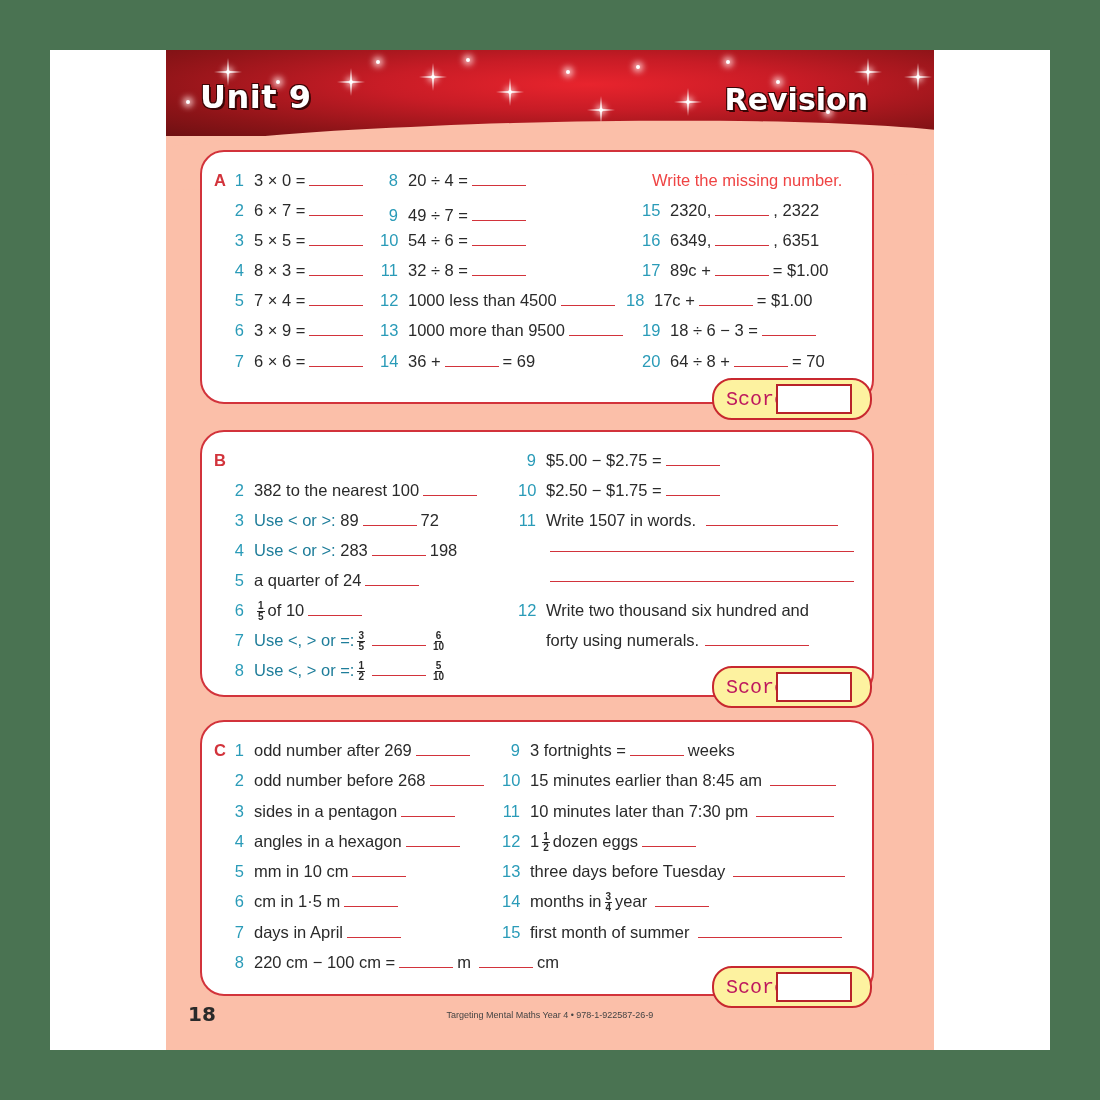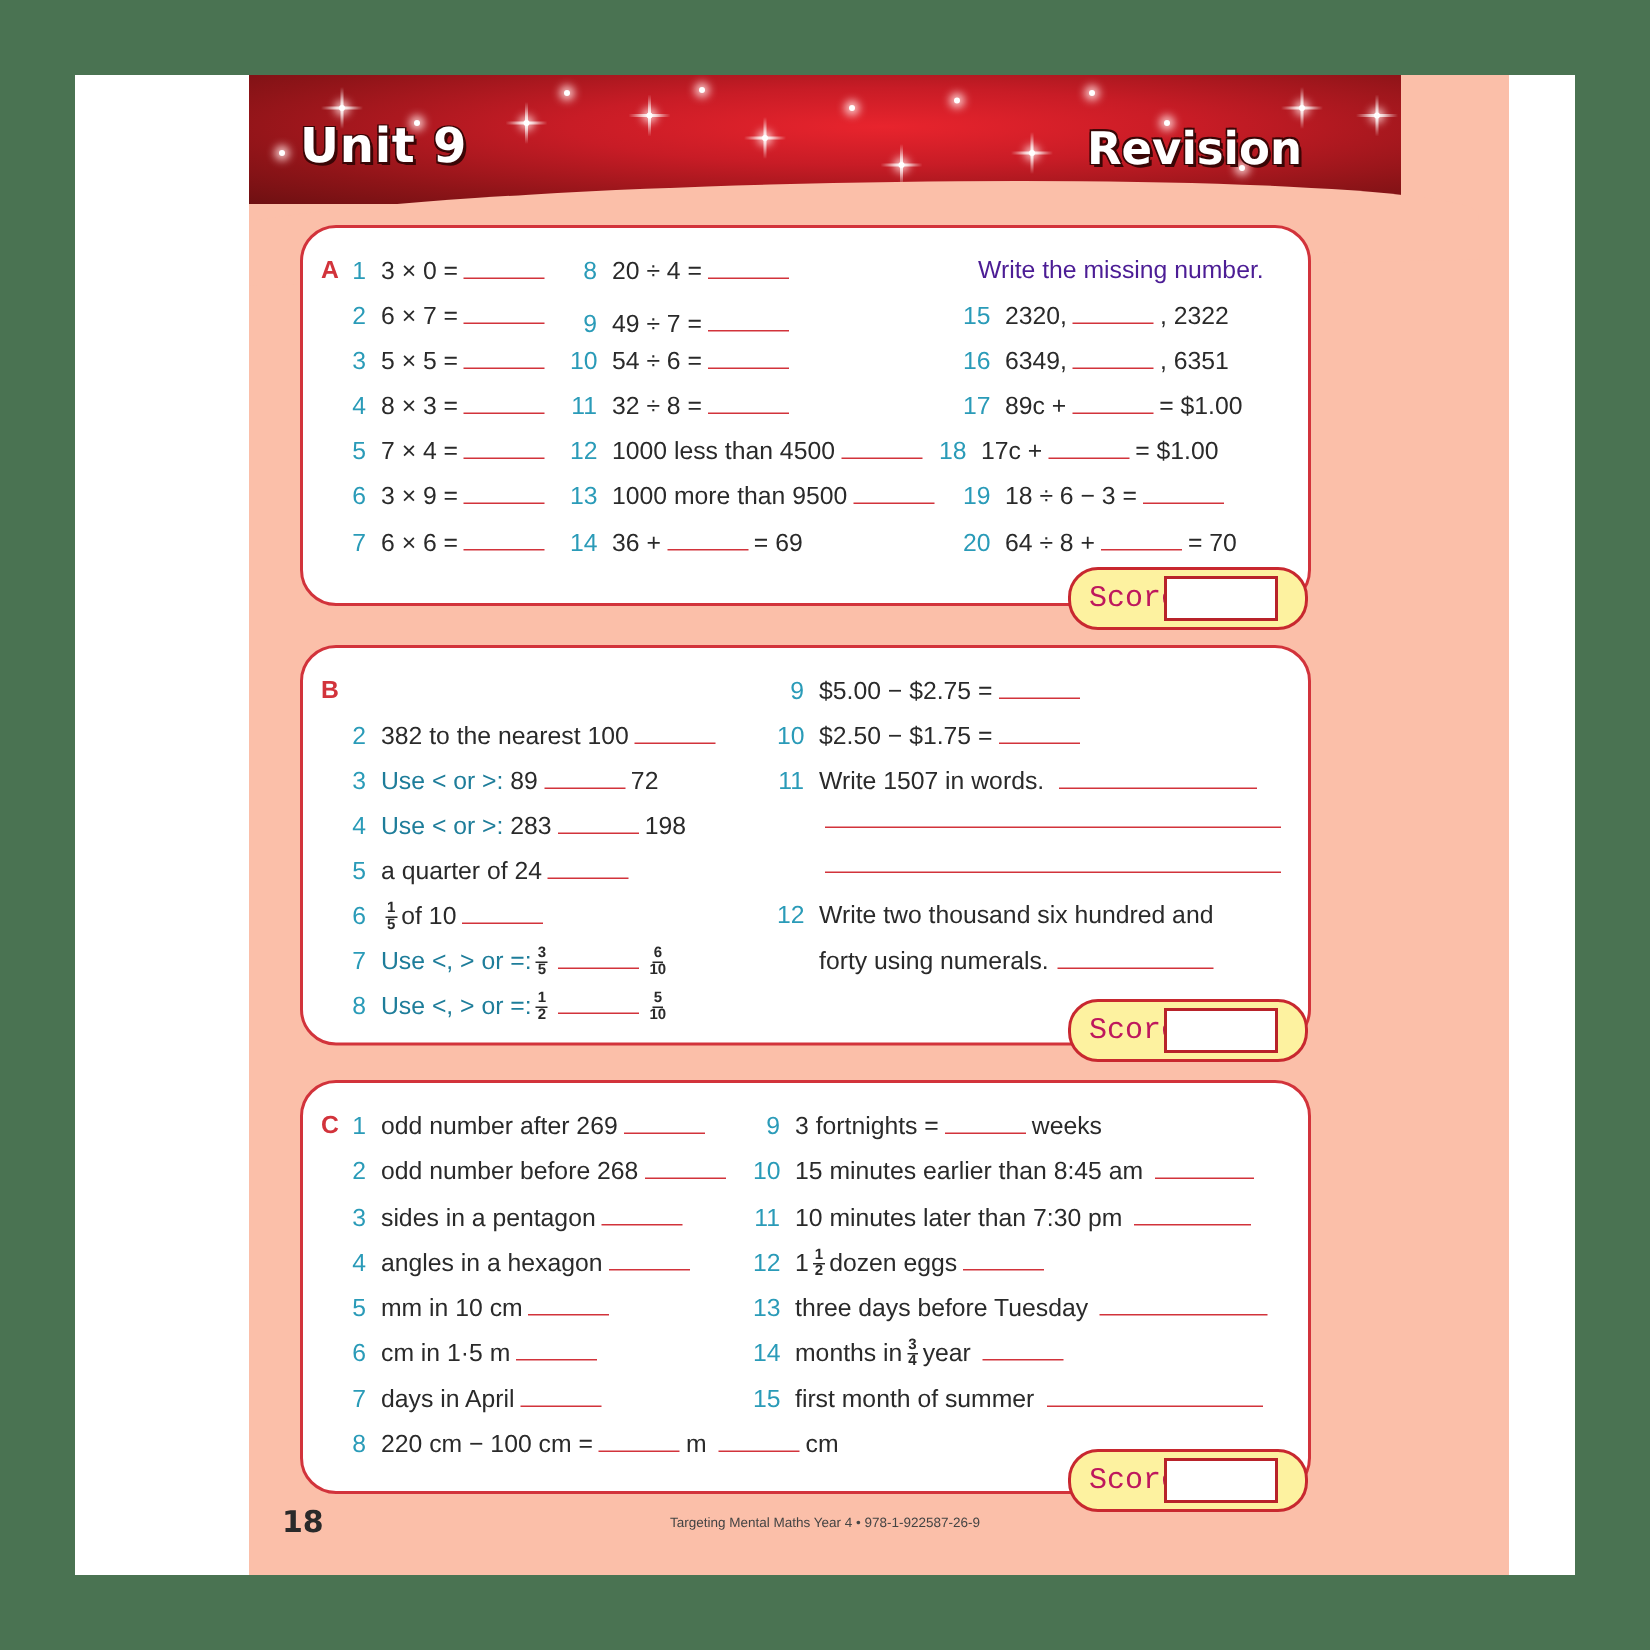--- a/index.html
+++ b/index.html
@@ -1,18 +1,18 @@
 <!DOCTYPE html>
 <html><head>
 <meta charset="utf-8">
 <style>
   html, body { margin:0; padding:0; }
   body { width:1100px; height:1100px; background:#4a7352; position:relative; overflow:hidden; font-family:"DejaVu Sans", sans-serif; }
   .paper { position:absolute; left:50px; top:50px; width:1000px; height:1000px; background:#ffffff; }
-  .page { position:absolute; left:166px; top:50px; width:840px; height:1000px; background:#fbbfa9; overflow:hidden; }
+  .page { position:absolute; left:166px; top:50px; width:768px; height:1000px; background:#fbbfa9; overflow:hidden; }
   .banner { position:absolute; left:0; top:0; width:768px; height:86px;
     background: radial-gradient(ellipse at 55% 40%, #e8242d 0%, #c81c26 35%, #8e1418 75%, #6e1012 100%); }
   .banner-curve { position:absolute; left:-40px; top:72px; width:860px; height:60px; background:#fbbfa9; border-radius:50% 50% 0 0 / 30px 30px 0 0; transform:rotate(-1.2deg); }
   .sparkle { position:absolute; width:4px; height:4px; border-radius:50%; background:#fff; box-shadow:0 0 6px 3px rgba(255,220,220,0.9); }
   .sparkle.big::before, .sparkle.big::after { content:""; position:absolute; left:-12px; top:1px; width:28px; height:2px; background:linear-gradient(90deg,transparent,#fff,transparent); }
   .sparkle.big::after { transform:rotate(90deg); }
   .unit-title { position:absolute; left:34px; top:28px; font-family:"DejaVu Sans", sans-serif; font-weight:bold; font-size:32px; color:#fff; text-shadow:2px 2px 0 #3a0606, -1px -1px 0 #3a0606, 1px -1px 0 #3a0606, -1px 1px 0 #3a0606; letter-spacing:0.5px; }
   .rev-title { position:absolute; right:66px; top:32px; font-family:"DejaVu Sans", sans-serif; font-weight:bold; font-size:30px; color:#fff; text-shadow:2px 2px 0 #3a0606, -1px -1px 0 #3a0606, 1px -1px 0 #3a0606, -1px 1px 0 #3a0606; }
 
   .section { position:absolute; left:34px; width:670px; background:#fff; border:2px solid #d2333b; border-radius:24px; }
@@ -20,21 +20,21 @@
   .secB { top:380px; height:263px; }
   .secC { top:670px; height:272px; }
 
   .row { position:absolute; font-family:"Liberation Sans", sans-serif; font-size:16.5px; color:#2a2a2a; white-space:nowrap; height:22px; line-height:22px; }
   .sl { color:#d2333b; font-weight:bold; position:absolute; }
   .num { color:#2a9bb8; display:inline-block; text-align:right; width:18px; margin-right:10px; }
   .cy { color:#1e7d9a; }
   .blank { display:inline-block; border-bottom:1.5px solid #d2333b; height:16px; vertical-align:baseline; margin:0 4px; }
   .frac { display:inline-flex; flex-direction:column; align-items:center; vertical-align:middle; font-size:10px; line-height:10px; font-weight:bold; margin:0 3px; }
   .frac .n { border-bottom:1px solid #2a2a2a; padding:0 1px; }
-  .instr { color:#4c1d95; }
+  .instr { color:#ef4444; }
 
   .score { position:absolute; width:156px; height:38px; background:#fdf2a0; border:2px solid #c8282f; border-radius:20px; }
   .score-label { position:absolute; left:12px; top:8px; font-family:Liberation Mono, monospace; font-size:20px; color:#be185d; }
   .score-box { position:absolute; left:62px; top:4px; width:72px; height:26px; background:#fff; border:2px solid #b8232a; }
 
   .page-num { position:absolute; left:22px; top:952px; font-family:"DejaVu Sans", sans-serif; font-weight:bold; font-size:20px; color:#2a2a2a; }
   .footer { position:absolute; left:0; width:768px; top:960px; text-align:center; font-family:"Liberation Sans", sans-serif; font-size:9px; color:#444; }
 </style>
 </head>
 <body>

